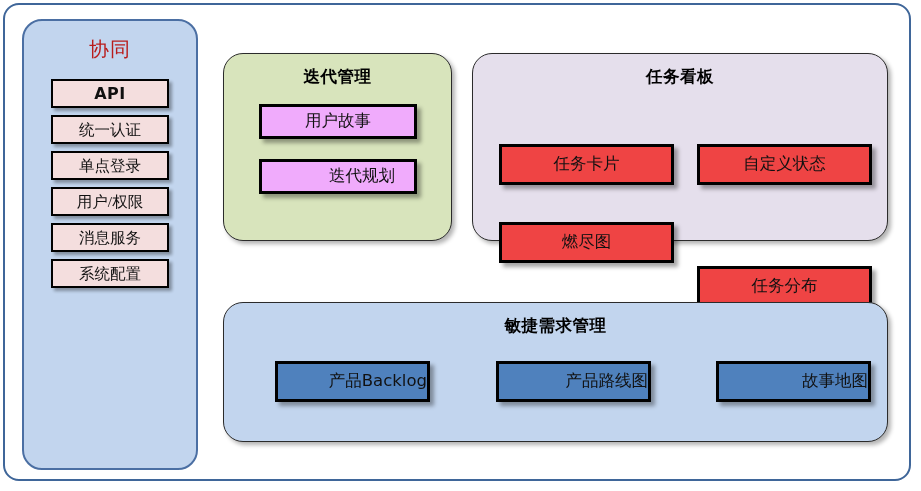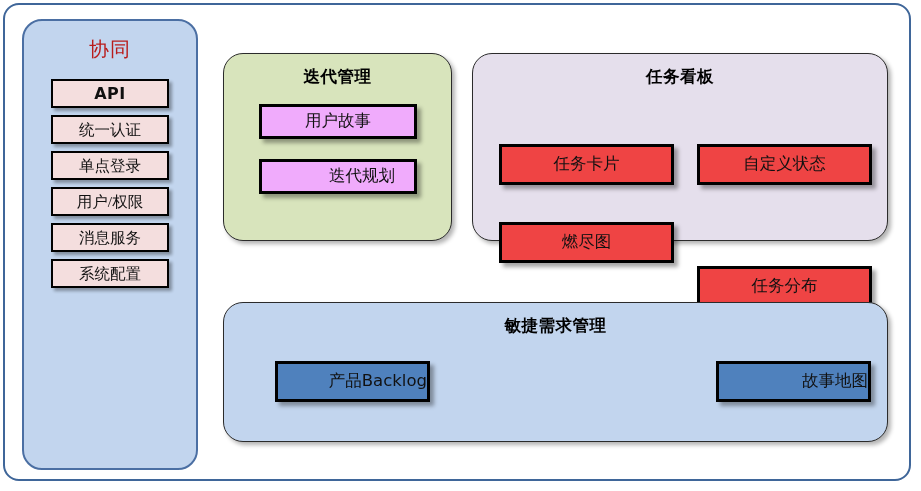--- a/index.html
+++ b/index.html
@@ -215,16 +215,17 @@
     <div id="taskboard-node-2" class="node-box">燃尽图</div>
     <div id="taskboard-node-3" class="node-box">任务分布</div>
   </div>
 
   <div id="panel-agile" class="group-panel">
     <div class="group-title">敏捷需求管理</div>
     <div id="agile-node-0" class="node-box">
       <span>产品</span>
         <span class="latin-bold">Backlog</span>
     </div>
+    <div id="agile-node-1" class="node-box">产品路线图</div>
     <div id="agile-node-2" class="node-box">故事地图</div>
   </div>
 
 </div>
 
 </body></html>

